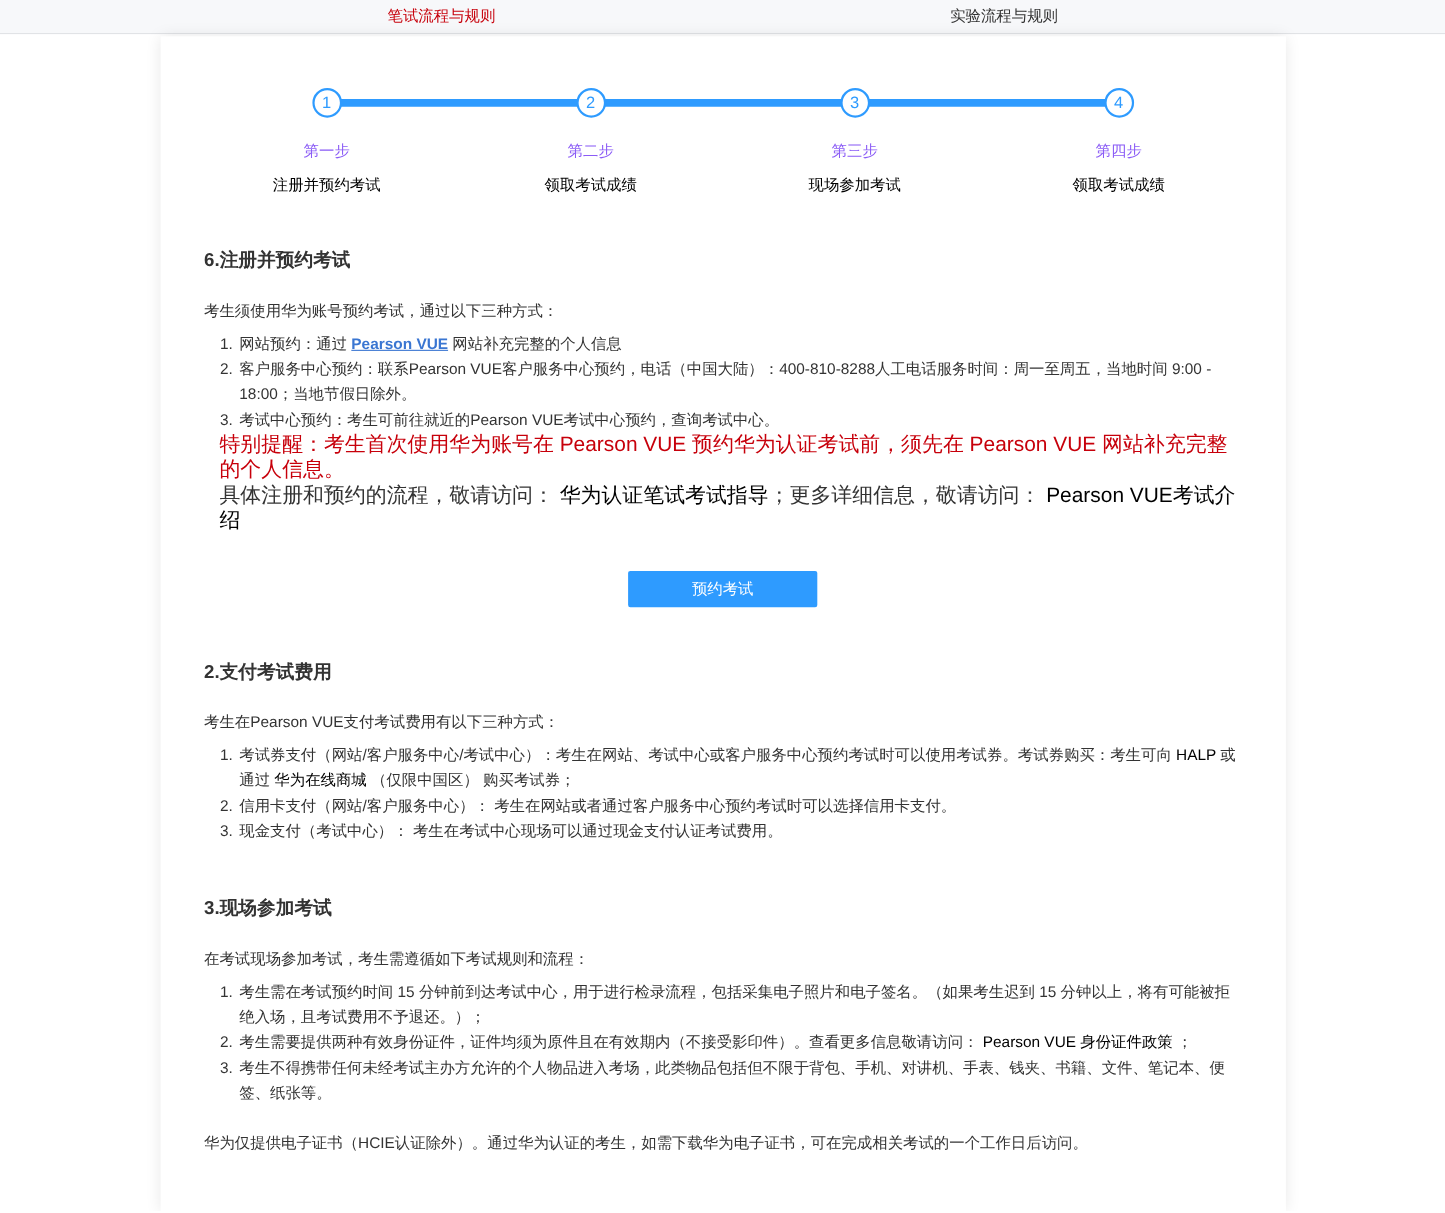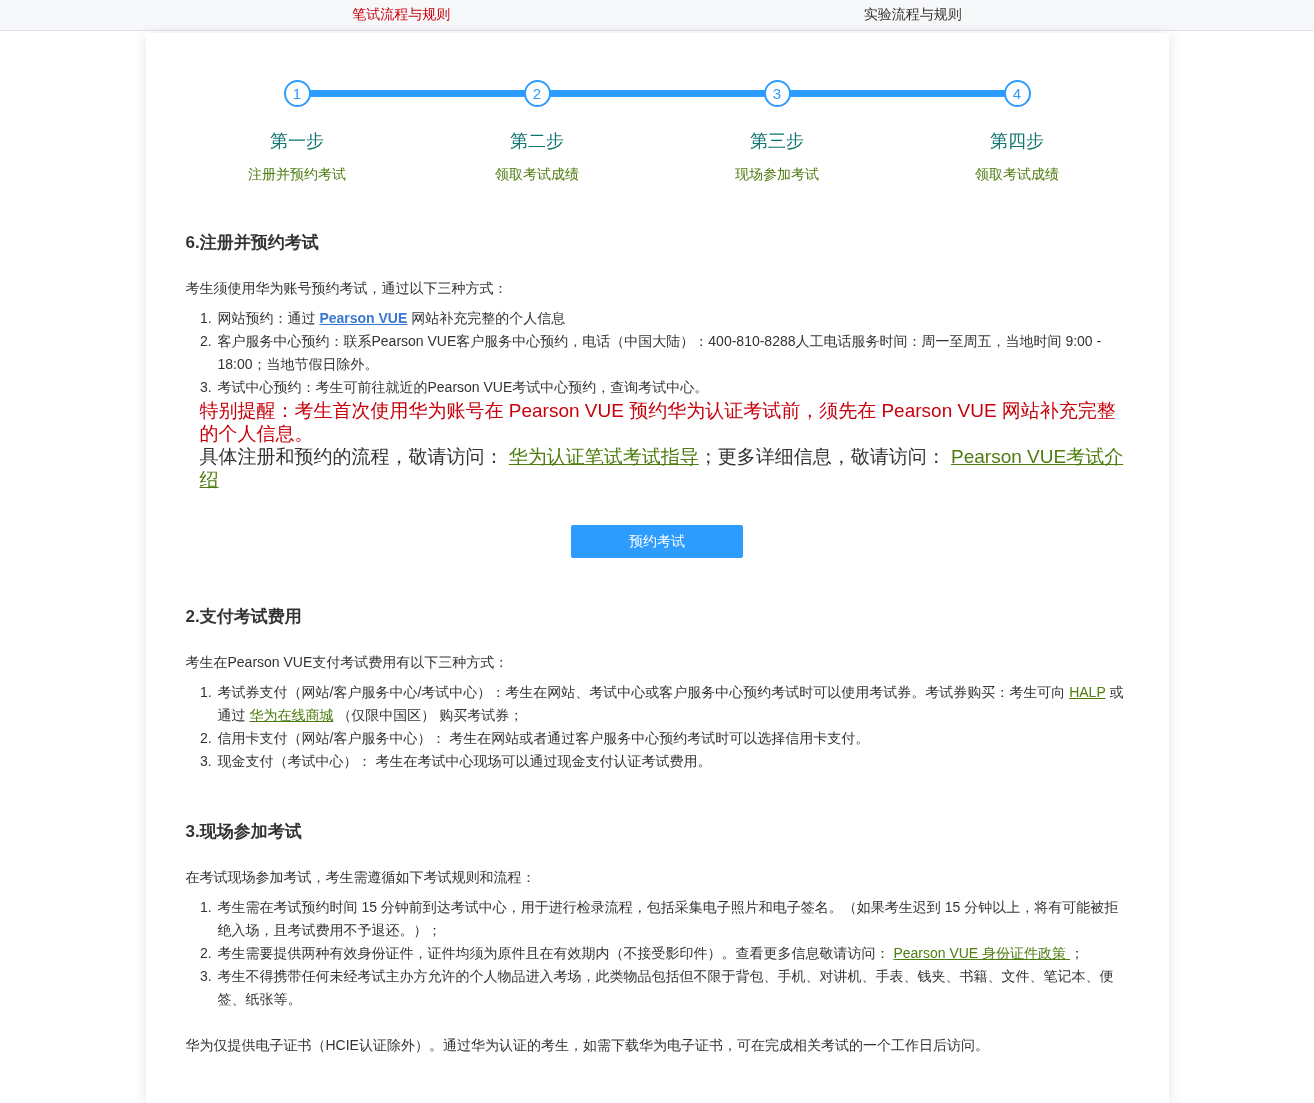--- a/index.html
+++ b/index.html
@@ -38,33 +38,33 @@
   }
   .steps { display:flex; }
   .step { flex:1; display:flex; flex-direction:column; align-items:center; }
   .circle {
     position:relative; z-index:1;
     width:27px; height:27px; border-radius:50%;
     background:#fff; border:2px solid #2e9bff; color:#2e9bff;
     display:flex; align-items:center; justify-content:center;
     font-size:15px;
   }
-  .step-sub { margin-top:22px; font-size:18px; color:#0f766e; }
-  .step-name { margin-top:13px; font-size:14px; color:#4d7c0f; }
+  .step-sub { margin-top:22px; font-size:14px; color:#8b5cf6; }
+  .step-name { margin-top:13px; font-size:14px; color:#000000; }
 
   
   .content { padding:0 40px; }
   h2.sec-heading { font-size:17px; font-weight:700; color:#333; margin:47px 0 0; }
   .intro { margin:23px 0 0; font-size:14px; line-height:23px; color:#333; }
   ol.sec-list { margin:7px 0 0; padding-left:30px; font-size:14px; line-height:23px; color:#333; }
   ol.sec-list li { padding-left:2px; }
   .notes { margin:0 0 0 14px; font-size:19px; line-height:23px; }
   .red { color:#c7000b; }
   .link-blue { color:#3a76d2; text-decoration:underline; cursor:pointer;font-weight:bold; }
-  .link-red { color:#4d7c0f; text-decoration:underline; cursor:pointer; }
+  .link-red { color:#000000; cursor:pointer; }
   .btn-row { text-align:center; margin-top:34px; }
   button.primary {
     background:#2e9bff; color:#fff; border:none; border-radius:2px;
     height:33px; min-width:172px; padding:0 17px;
     font-size:14px; font-family:inherit; cursor:pointer;
   }
 </style>
 </head>
 <body>
 

